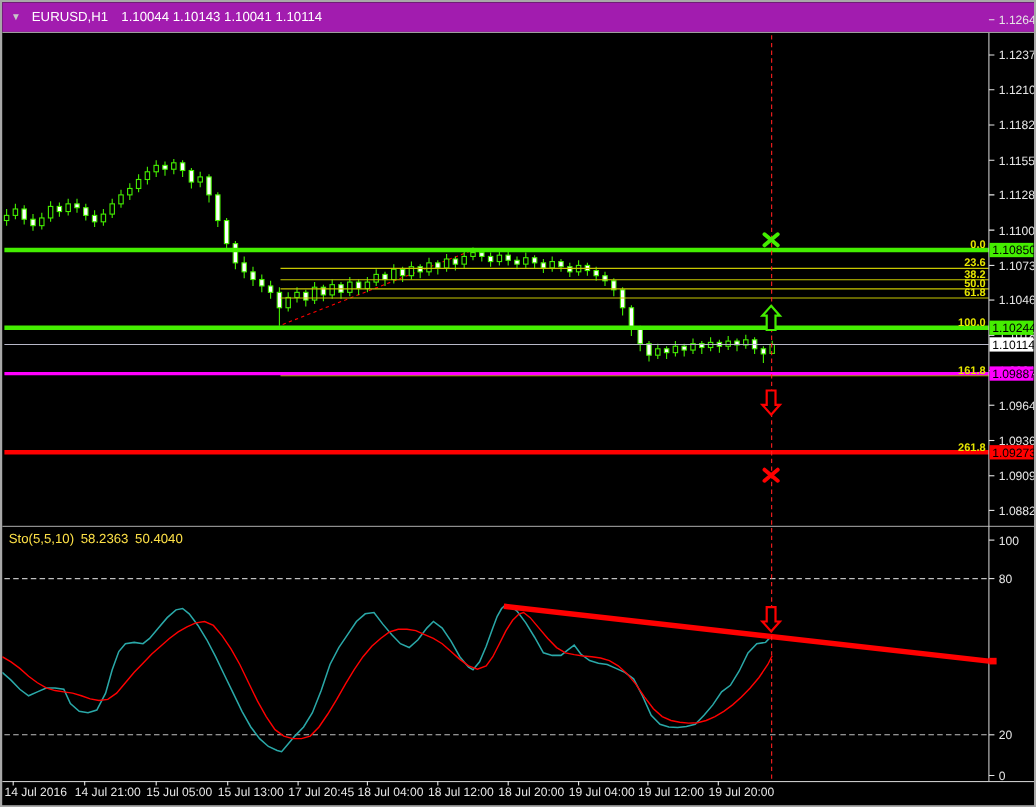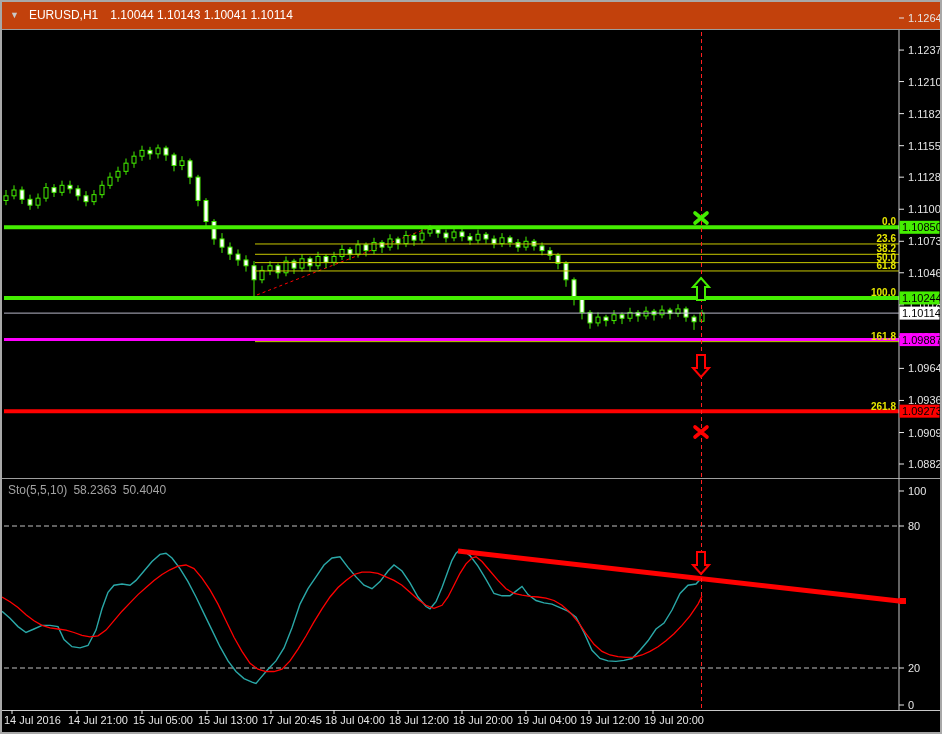--- a/index.html
+++ b/index.html
@@ -1,21 +1,21 @@
 <!DOCTYPE html>
 <html><head>
 <meta charset="utf-8">
 <style>
   html,body{margin:0;padding:0;background:#333;}
   #win{position:relative;width:942px;height:734px;background:#000;border:2px solid #A8A8A8;box-sizing:border-box;overflow:hidden;font-family:"Liberation Sans",sans-serif;}
-  #titlebar{position:absolute;left:0;top:0;width:100%;height:27px;background:#c2410c;color:#FFF;font-size:12px;line-height:27px;white-space:nowrap;}
+  #titlebar{position:absolute;left:0;top:0;width:100%;height:27px;background:#a21caf;color:#FFF;font-size:12px;line-height:27px;white-space:nowrap;}
   #titlebar .tri{display:inline-block;margin-left:8px;color:#C8C8C8;font-size:9px;vertical-align:1px;}
   #titlebar .sym{margin-left:10px;}
   #titlebar .ohlc{margin-left:12px;}
-  #stolabel{position:absolute;left:6px;top:481px;color:#a3a3a3;font-size:12px;white-space:nowrap;}
+  #stolabel{position:absolute;left:6px;top:481px;color:#fde047;font-size:12px;white-space:nowrap;}
   #stolabel span{margin-right:6px;}
   svg{position:absolute;left:0;top:0;}
   .sep{position:absolute;background:#9E9E9E;}
 </style>
 </head>
 <body>
 
 <div id="win">
   <div id="titlebar">
     <span class="tri">▼</span><span class="sym">EURUSD,H1</span><span class="ohlc">1.10044 1.10143 1.10041 1.10114</span>

